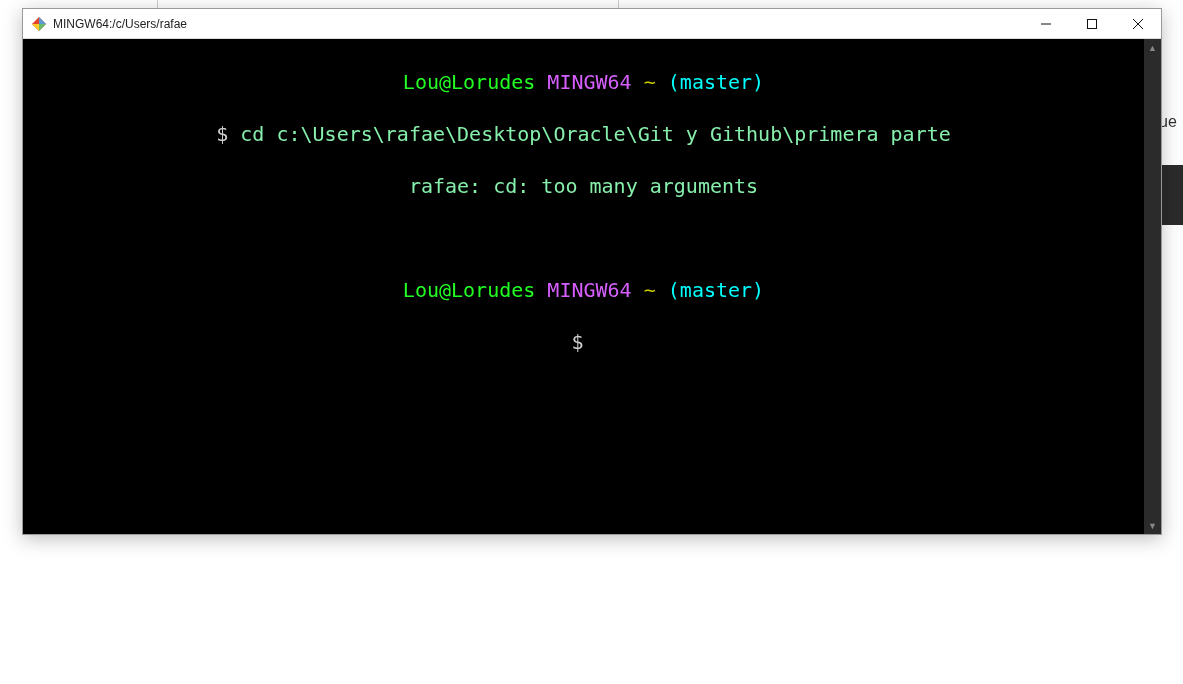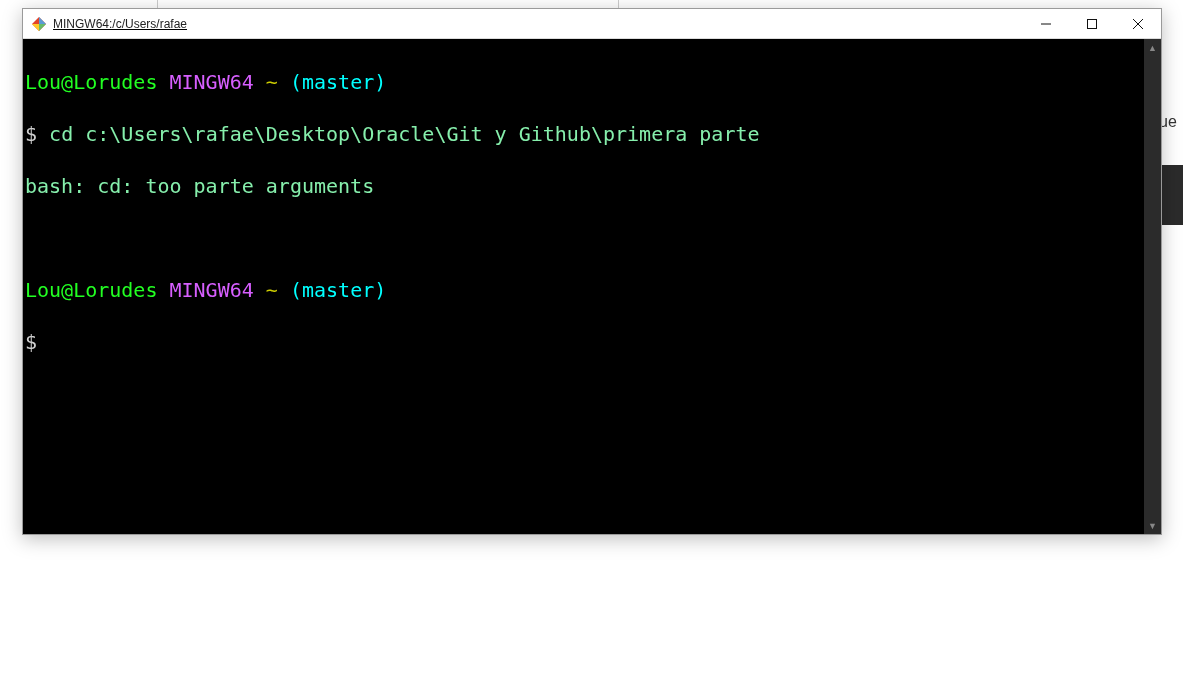--- a/index.html
+++ b/index.html
@@ -56,21 +56,20 @@
     position: absolute;
     top: 8px;
     left: 22px;
     width: 1140px;
     height: 527px;
     background: #ffffff;
     border: 1px solid #9a9a9a;
     display: flex;
     flex-direction: column;
     box-shadow: 0 4px 18px rgba(0,0,0,0.25);
-    text-decoration: underline;
   }
 
   .titlebar {
     height: 30px;
     background: #ffffff;
     display: flex;
     align-items: center;
     border-bottom: 1px solid #dcdcdc;
     user-select: none;
   }
@@ -135,21 +134,21 @@
   .terminal-scrollbar .arrow.up { top: 0; }
   .terminal-scrollbar .arrow.down { bottom: 0; }
 
   .ps-user   { color: #22ff22; }   
   .ps-host   { color: #d75fff; }   
   .ps-tilde  { color: #cccc00; }   
   .ps-branch { color: #00ffff; }   
   .ps-text   { color: #86efac; }   
   .ps-dollar { color: #cfcfcf; }
 
-  .terminal-line { display: block; }
+  .terminal-line { display: block; text-align: center; }
   .empty-line { height: 26px; }
 </style>
 </head>
 <body>
 
 <div class="bg-line-top"></div>
 <div class="bg-border-top"></div>
 <div class="bg-right-text">ue</div>
 <div class="bg-right-panel"></div>
 <div class="bg-bottom-dark">
@@ -187,21 +186,21 @@
             <line x1="10" y1="0" x2="0" y2="10"></line>
           </svg>
       </div>
     </div>
   </div>
 
   <div class="terminal-body">
     <div class="terminal-content">
 <span class="terminal-line"><span class="ps-user">Lou@Lorudes</span> <span class="ps-host">MINGW64</span> <span class="ps-tilde">~</span> <span class="ps-branch">(master)</span></span>
 <span class="terminal-line"><span class="ps-dollar">$</span> <span class="ps-text">cd c:\Users\rafae\Desktop\Oracle\Git y Github\primera parte</span></span>
-<span class="terminal-line ps-text">bash: cd: too parte arguments</span>
+<span class="terminal-line ps-text">rafae: cd: too many arguments</span>
 <span class="terminal-line empty-line"></span>
 <span class="terminal-line"><span class="ps-user">Lou@Lorudes</span> <span class="ps-host">MINGW64</span> <span class="ps-tilde">~</span> <span class="ps-branch">(master)</span></span>
 <span class="terminal-line"><span class="ps-dollar">$</span> <span class="ps-text"></span></span>
     </div>
     <div class="terminal-scrollbar">
       <div class="arrow up">▲</div>
       <div class="arrow down">▼</div>
     </div>
   </div>
 

